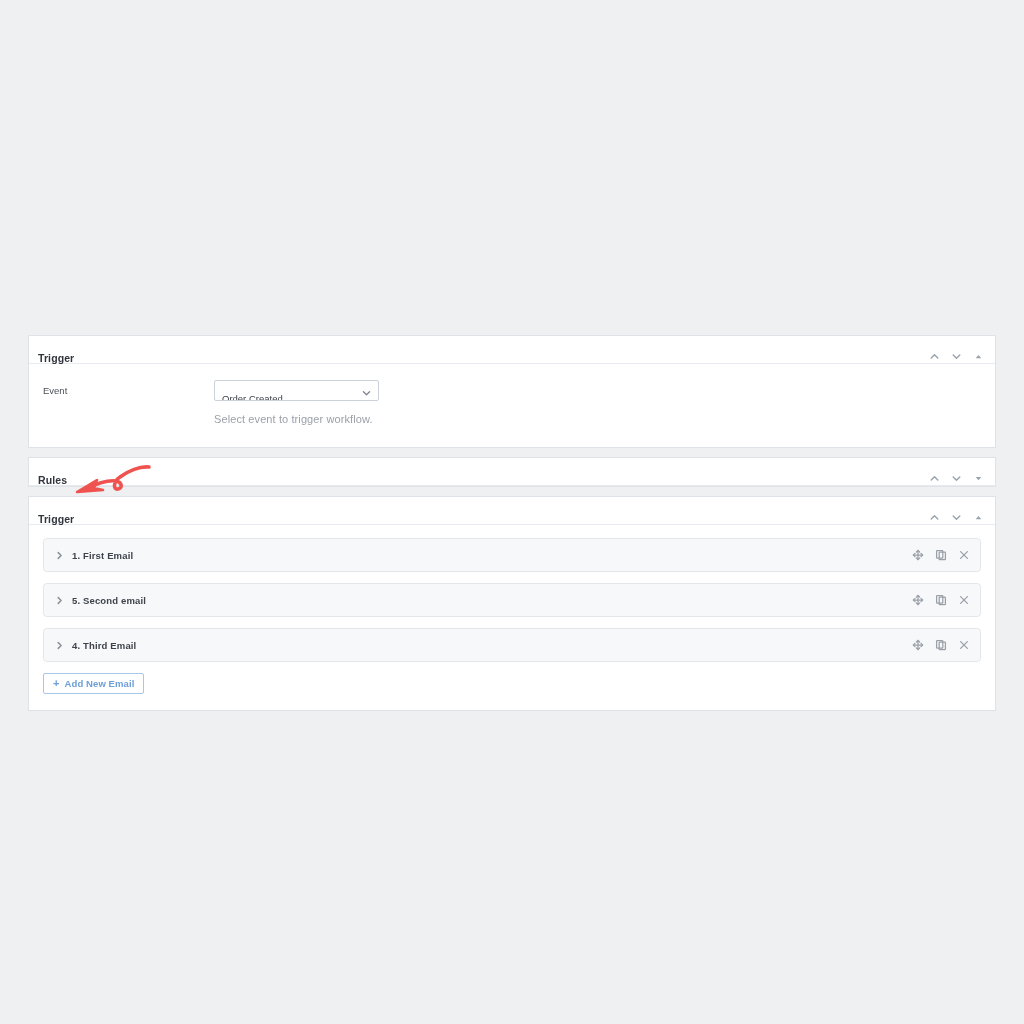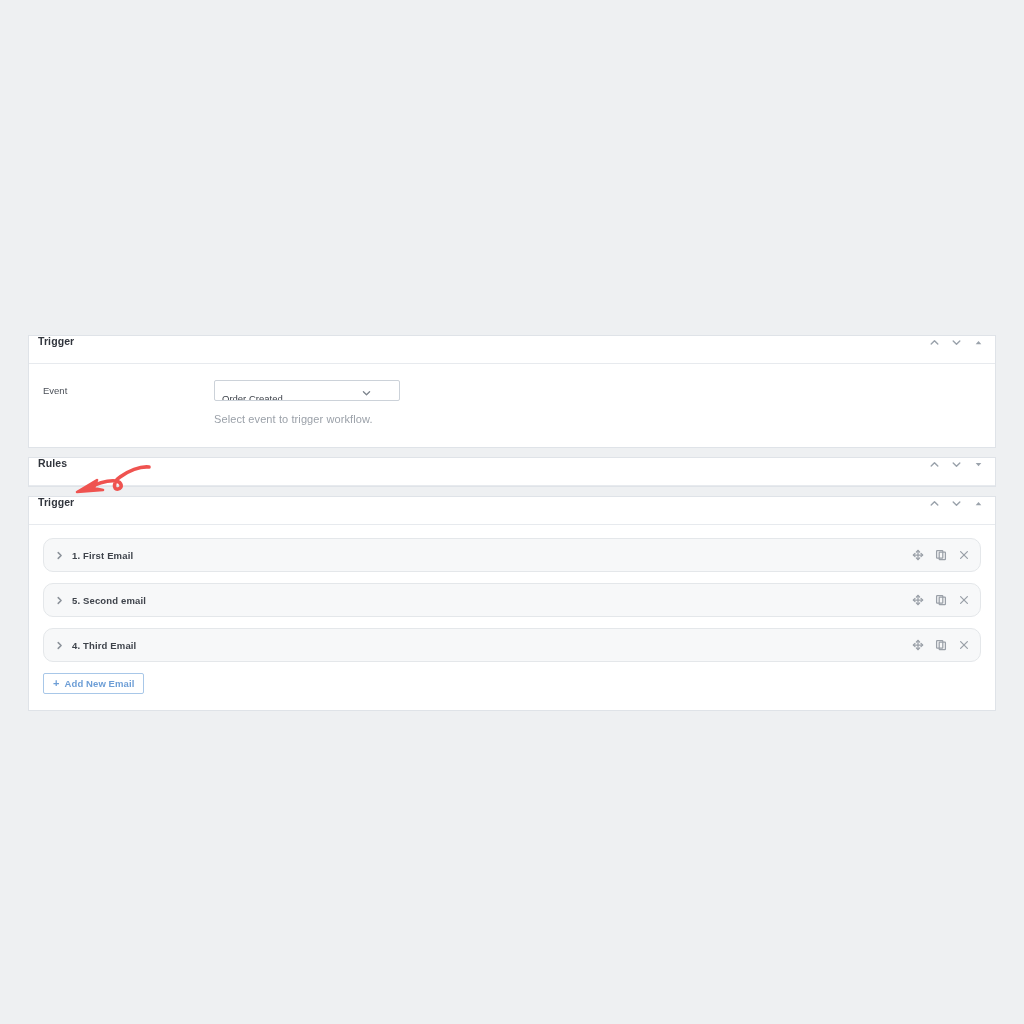--- a/index.html
+++ b/index.html
@@ -31,21 +31,21 @@
     box-sizing: border-box;
     width: 968px;
   }
   .panel + .panel {
     margin-top: 9px;
   }
 
   .panel-header {
     height: 28px;
     display: flex;
-    align-items: flex-start;
+    align-items: flex-end;
     padding: 0 8px 0 9px;
     box-sizing: border-box;
     background: #ffffff;
     border-bottom: 1px solid #e7eaee;
     position: relative;
   }
   .panel-title {
     font-size: 10.5px;
     font-weight: bold;
     color: #31353d;
@@ -90,21 +90,21 @@
   }
   .field-control { flex: 1; }
 
   .select-wrap {
     position: relative;
     width: 165px;
   }
   select.styled-select {
     -webkit-appearance: none;
     appearance: none;
-    width: 186px;
+    width: 165px;
     height: 21px;
     border: 1px solid #ccd2d9;
     border-radius: 2px;
     background: #ffffff;
     font-family: "Liberation Sans", sans-serif;
     font-size: 9.5px;
     color: #3c4149;
     padding: 8px 22px 0 7px;
     box-sizing: border-box;
     line-height: 19px;
@@ -129,21 +129,21 @@
   }
 
   
   .actions-body {
     padding: 13px 14px 16px 14px;
   }
   .action-row {
     height: 34px;
     background: #f7f8f9;
     border: 1px solid #e4e7ea;
-    border-radius: 10px;
+    border-radius: 4px;
     display: flex;
     align-items: center;
     padding: 0 10px 0 11px;
     box-sizing: border-box;
     margin-bottom: 11px;
   }
   .row-chevron {
     width: 9px;
     height: 9px;
     margin-right: 8px;

